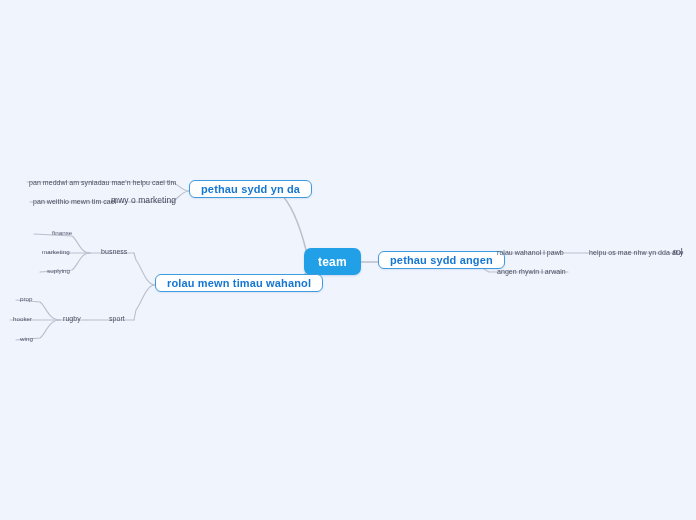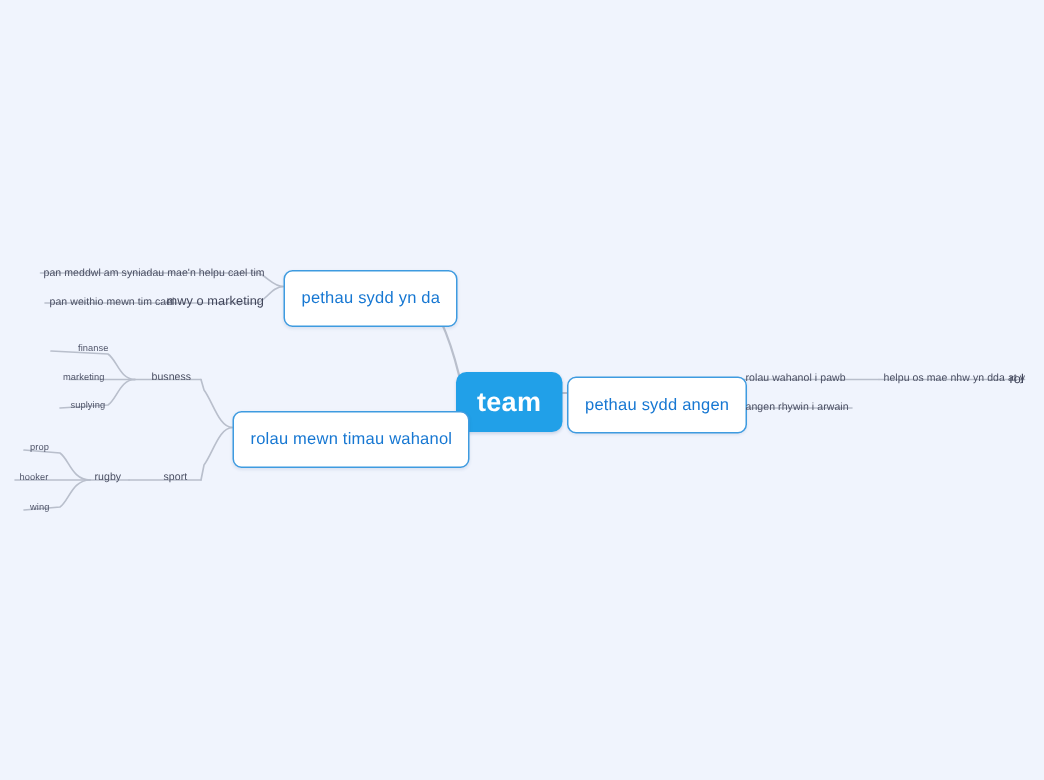--- a/index.html
+++ b/index.html
@@ -37,37 +37,37 @@
     white-space: nowrap;
     display: flex;
     align-items: center;
     justify-content: center;
   }
 
   .node-root {
     background: #21a0e8;
     color: #ffffff;
     font-weight: bold;
-    font-size: 18px;
+    font-size: 12px;
     border-radius: 7px;
     padding: 0 14px;
-    height: 40px;
+    height: 27px;
     letter-spacing: .2px;
     box-shadow: 0 1px 2px rgba(40,80,140,.18);
   }
 
   .node-main {
     background: #ffffff;
     color: #1677d2;
-    font-weight: normal;
+    font-weight: bold;
     font-size: 11px;
     border: 1.6px solid #3e9be0;
     border-radius: 6px;
     padding: 0 11px;
-    height: 38px;
+    height: 18px;
     letter-spacing: .15px;
     box-shadow: 0 1px 2px rgba(40,80,140,.10);
   }
 
   
   .leaf {
     position: absolute;
     color: #4a4f63;
     font-size: 7px;
     white-space: nowrap;

